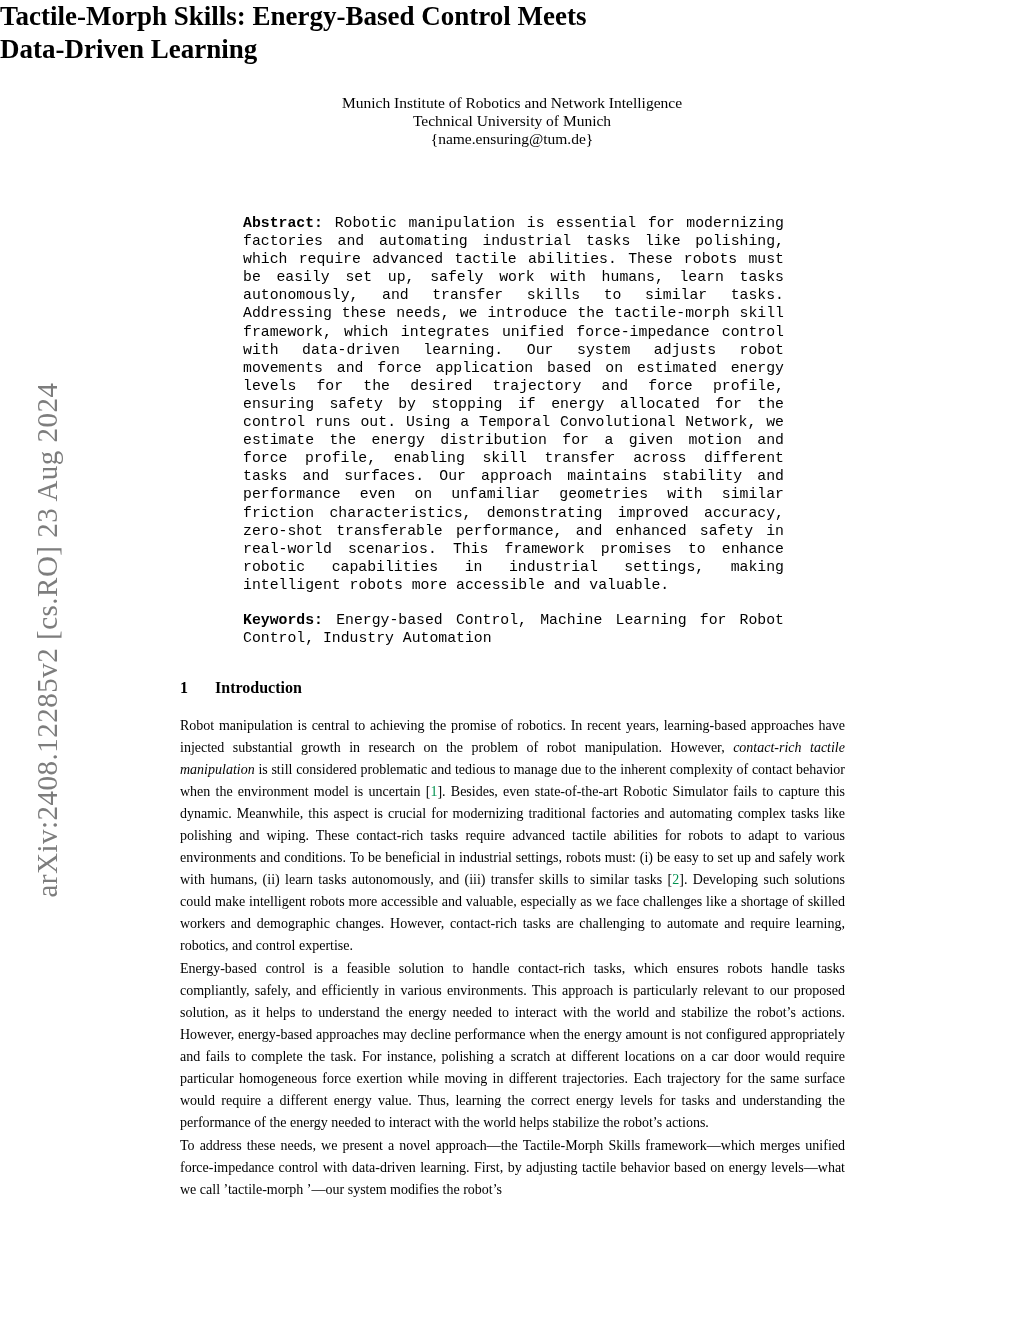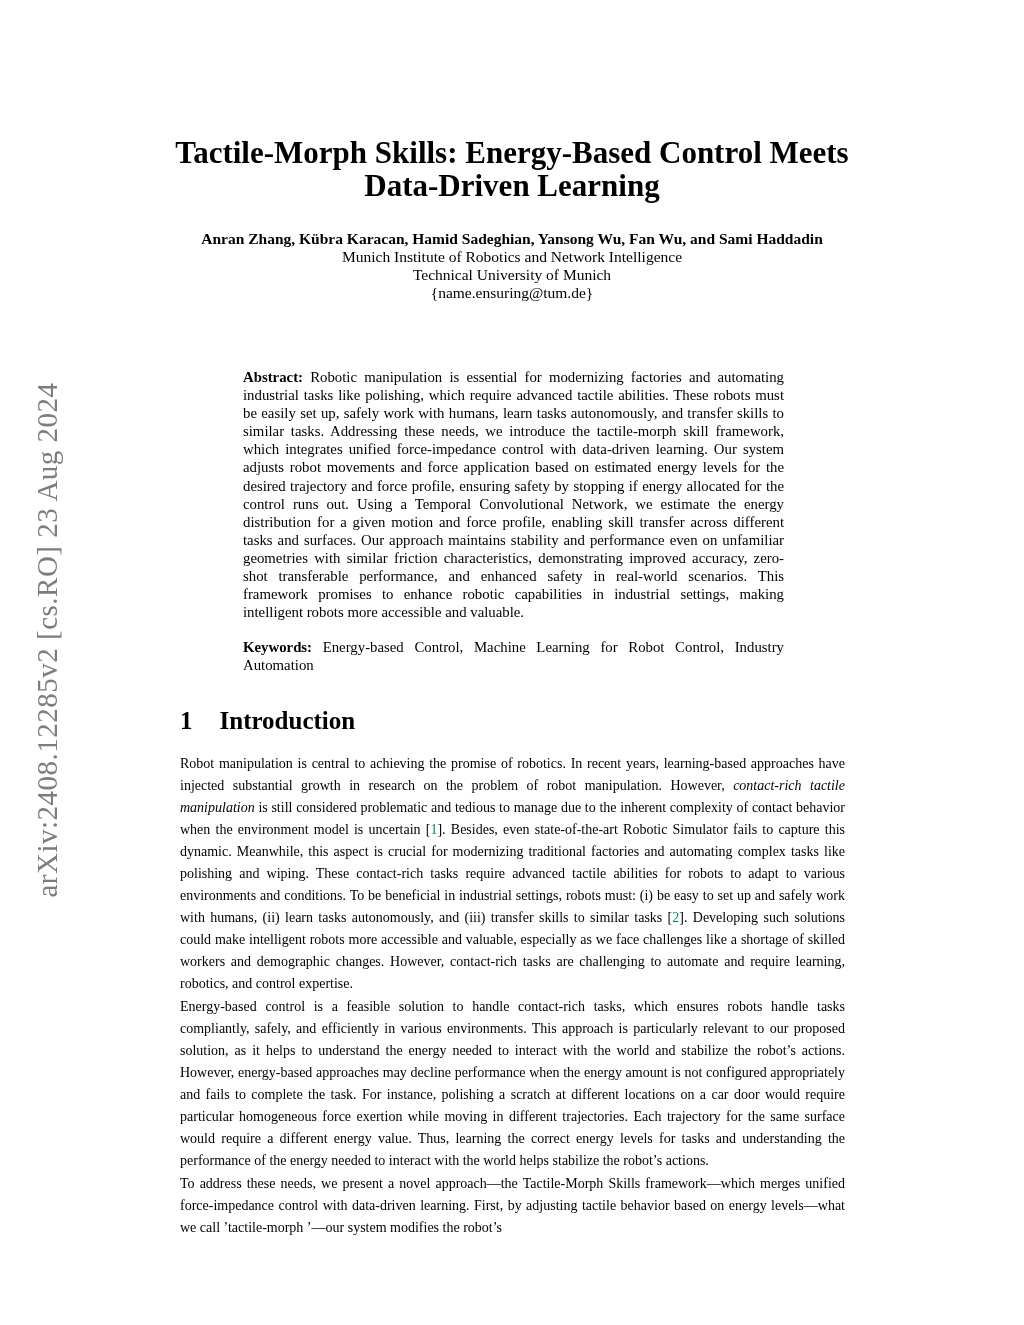--- a/index.html
+++ b/index.html
@@ -16,46 +16,46 @@
     position: absolute;
     top: 640px;
     left: 47px;
     transform: translate(-50%, -50%) rotate(-90deg);
     white-space: nowrap;
     font-size: 29px;
     letter-spacing: 0.5px;
     color: var(--watermark, #7d7d7d);
   }
   .title-block {
-    padding-top: 136px;
-    text-align: center;
+    text-align: left;
     font-weight: bold;
-    font-size: 31px;
+    font-size: 27px;
     line-height: 33px;
   }
   .author-block {
     margin-top: 28px;
     text-align: center;
     font-size: 15.5px;
     line-height: 18px;
   }
   .authors { font-weight: bold; }
   .abstract-block, .keywords-block {
     margin-left: 243px;
     width: 541px;
     text-align: justify;
     font-size: 14.8px;
     line-height: 18.1px;
+    font-family: Liberation Mono, monospace;
   }
   .abstract-block { margin-top: 66px; }
   .keywords-block { margin-top: 17px; }
   .bold { font-weight: bold; }
   .section-heading {
     margin: 32px 0 0 180px;
-    font-size: 25px;
+    font-size: 16px;
     font-weight: bold;
   }
   .section-number { display: inline-block; margin-right: 27px; }
   .body-text {
     margin: 18px 0 0 180px;
     width: 665px;
     text-align: justify;
     font-size: 14px;
     line-height: 22px;
   }
@@ -70,21 +70,20 @@
 <div class="page">
 
   <div class="arxiv-stamp">arXiv:2408.12285v2  [cs.RO]  23 Aug 2024</div>
 
   <div class="title-block">
     <div>Tactile-Morph Skills: Energy-Based Control Meets</div>
     <div>Data-Driven Learning</div>
   </div>
 
   <div class="author-block">
-    <div class="authors">Anran Zhang, Kübra Karacan, Hamid Sadeghian, Yansong Wu, Fan Wu, and Sami Haddadin</div>
     <div>Munich Institute of Robotics and Network Intelligence</div>
     <div>Technical University of Munich</div>
     <div>{name.ensuring@tum.de}</div>
   </div>
 
   <p class="abstract-block"><span class="bold">Abstract:</span> <span>Robotic manipulation is essential for modernizing factories and automating industrial tasks like polishing, which require advanced tactile abilities. These robots must be easily set up, safely work with humans, learn tasks autonomously, and transfer skills to similar tasks. Addressing these needs, we introduce the tactile-morph skill framework, which integrates unified force-impedance control with data-driven learning. Our system adjusts robot movements and force application based on estimated energy levels for the desired trajectory and force profile, ensuring safety by stopping if energy allocated for the control runs out. Using a Temporal Convolutional Network, we estimate the energy distribution for a given motion and force profile, enabling skill transfer across different tasks and surfaces. Our approach maintains stability and performance even on unfamiliar geometries with similar friction characteristics, demonstrating improved accuracy, zero-shot transferable performance, and enhanced safety in real-world scenarios. This framework promises to enhance robotic capabilities in industrial settings, making intelligent robots more accessible and valuable.</span></p>
 
   <p class="keywords-block"><span class="bold">Keywords:</span> <span>Energy-based Control, Machine Learning for Robot Control, Industry Automation</span></p>
 
   <h2 class="section-heading"><span class="section-number">1</span><span>Introduction</span></h2>

